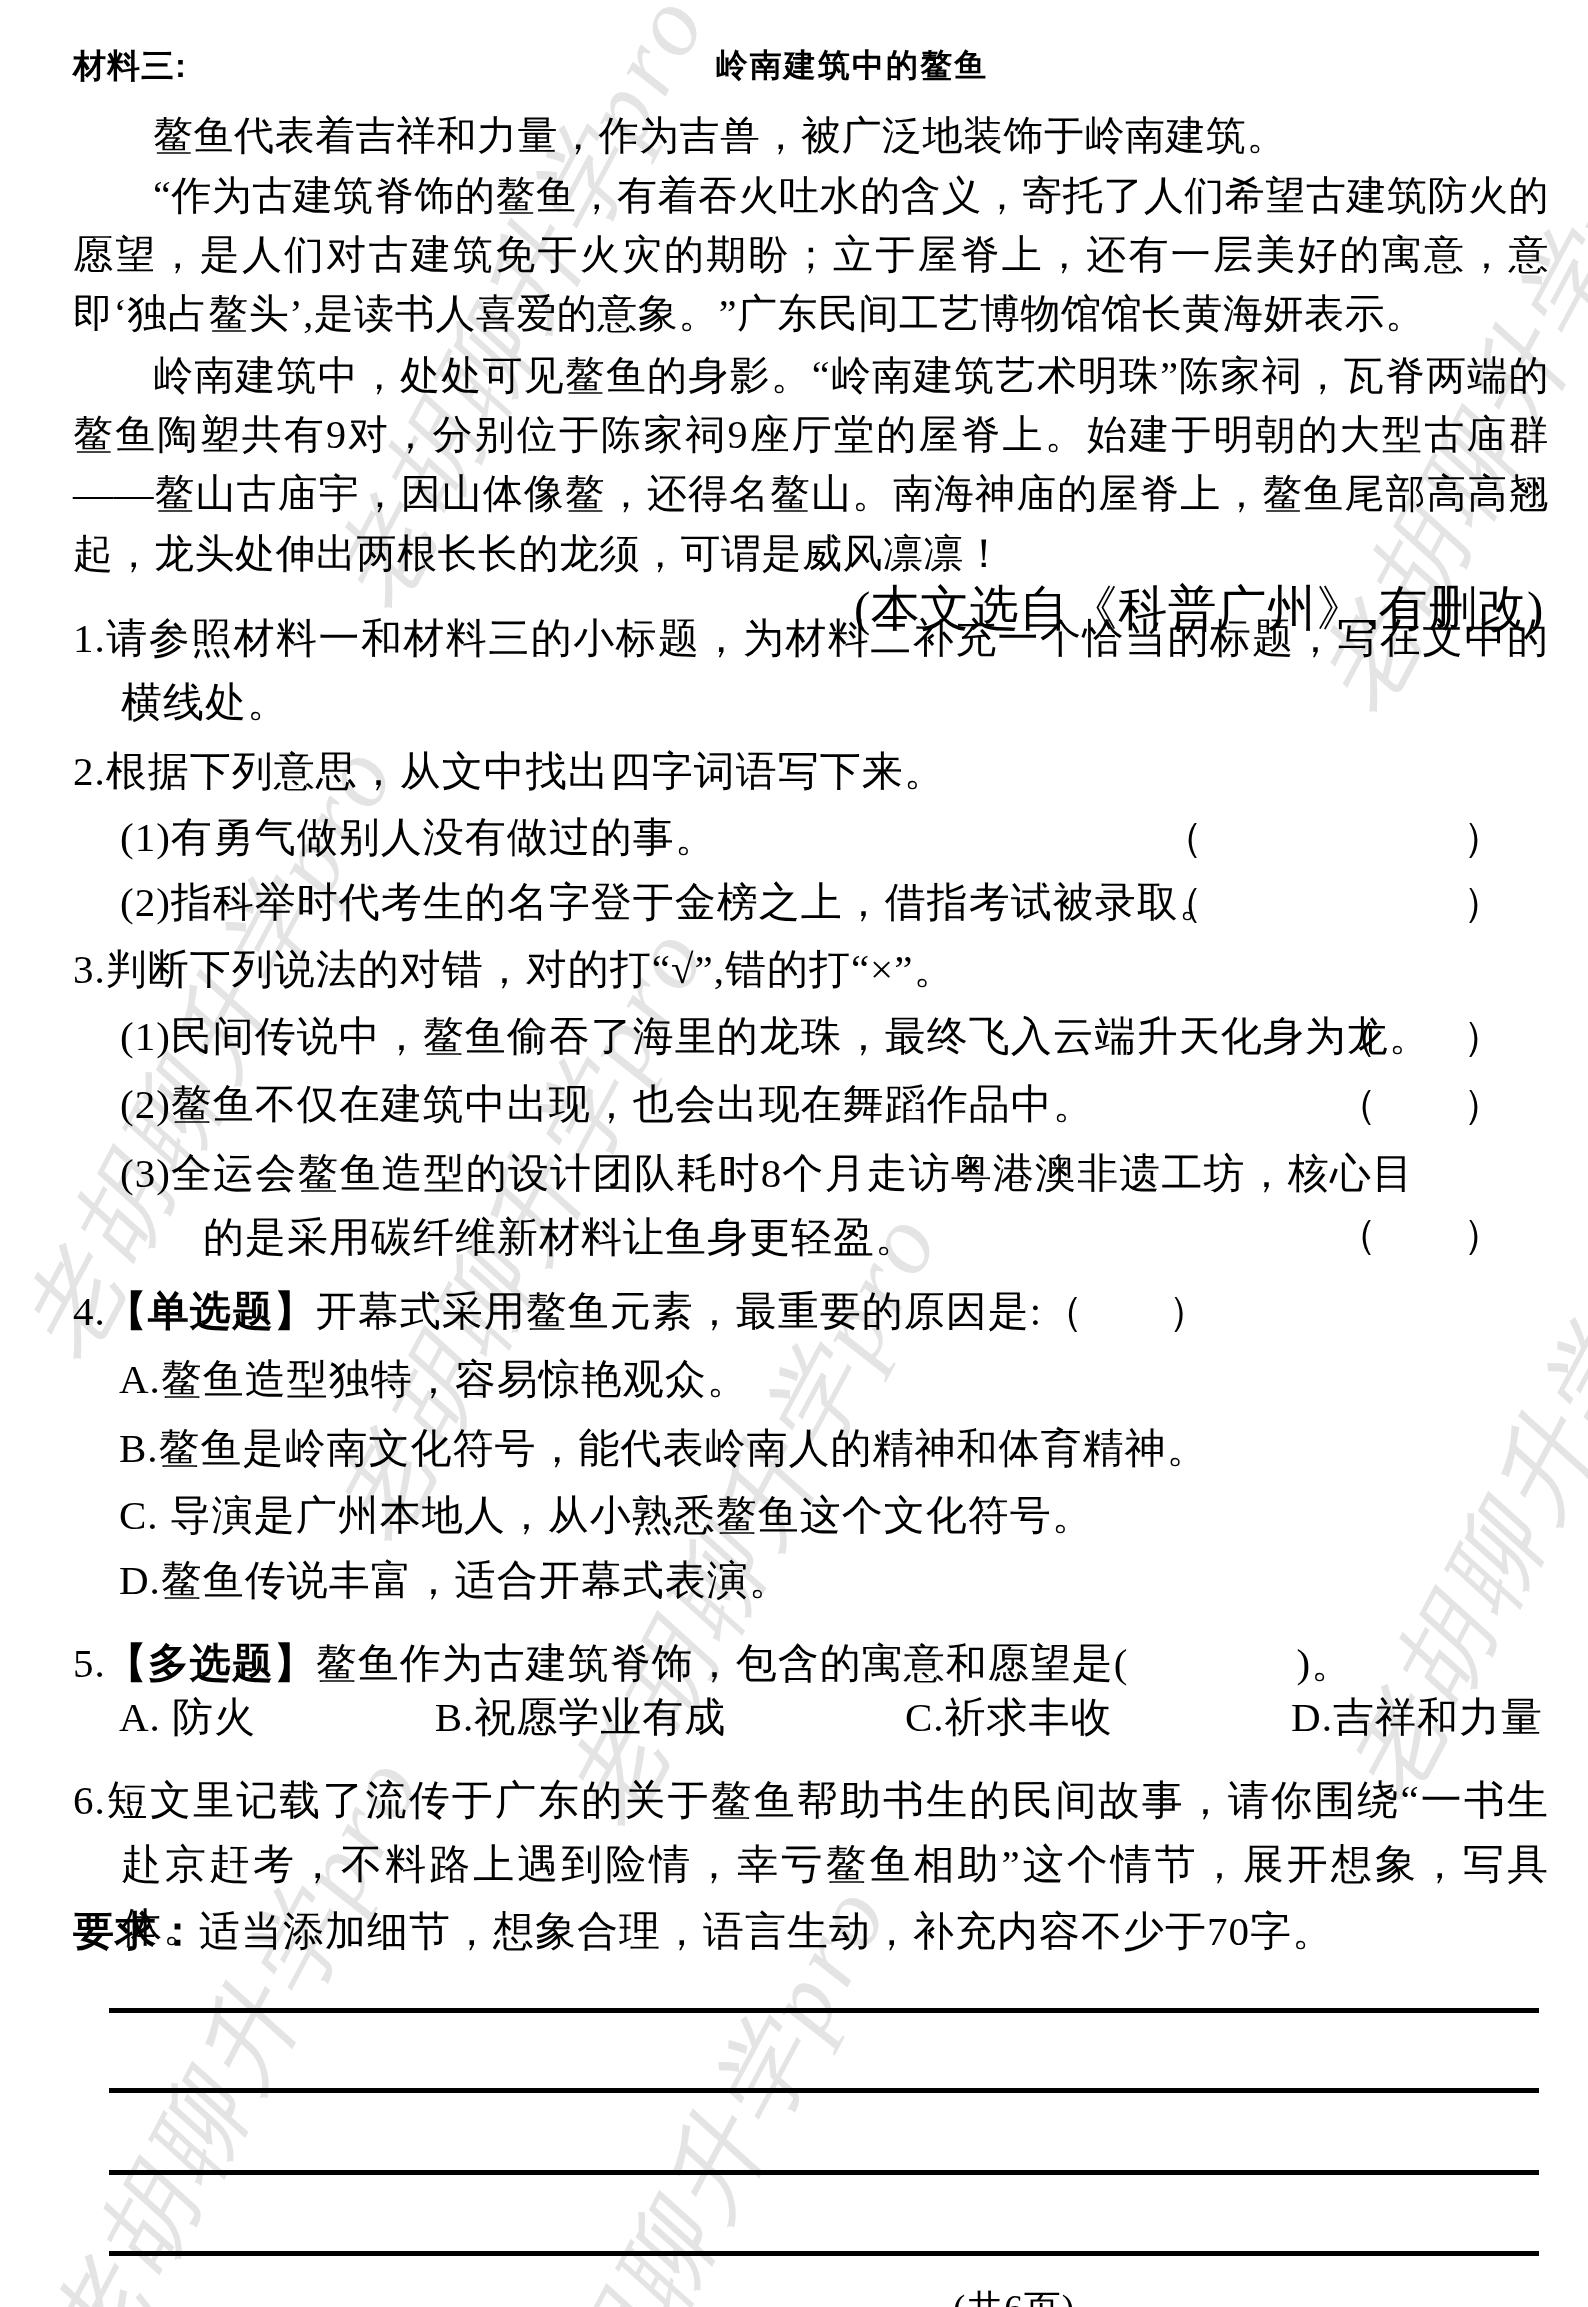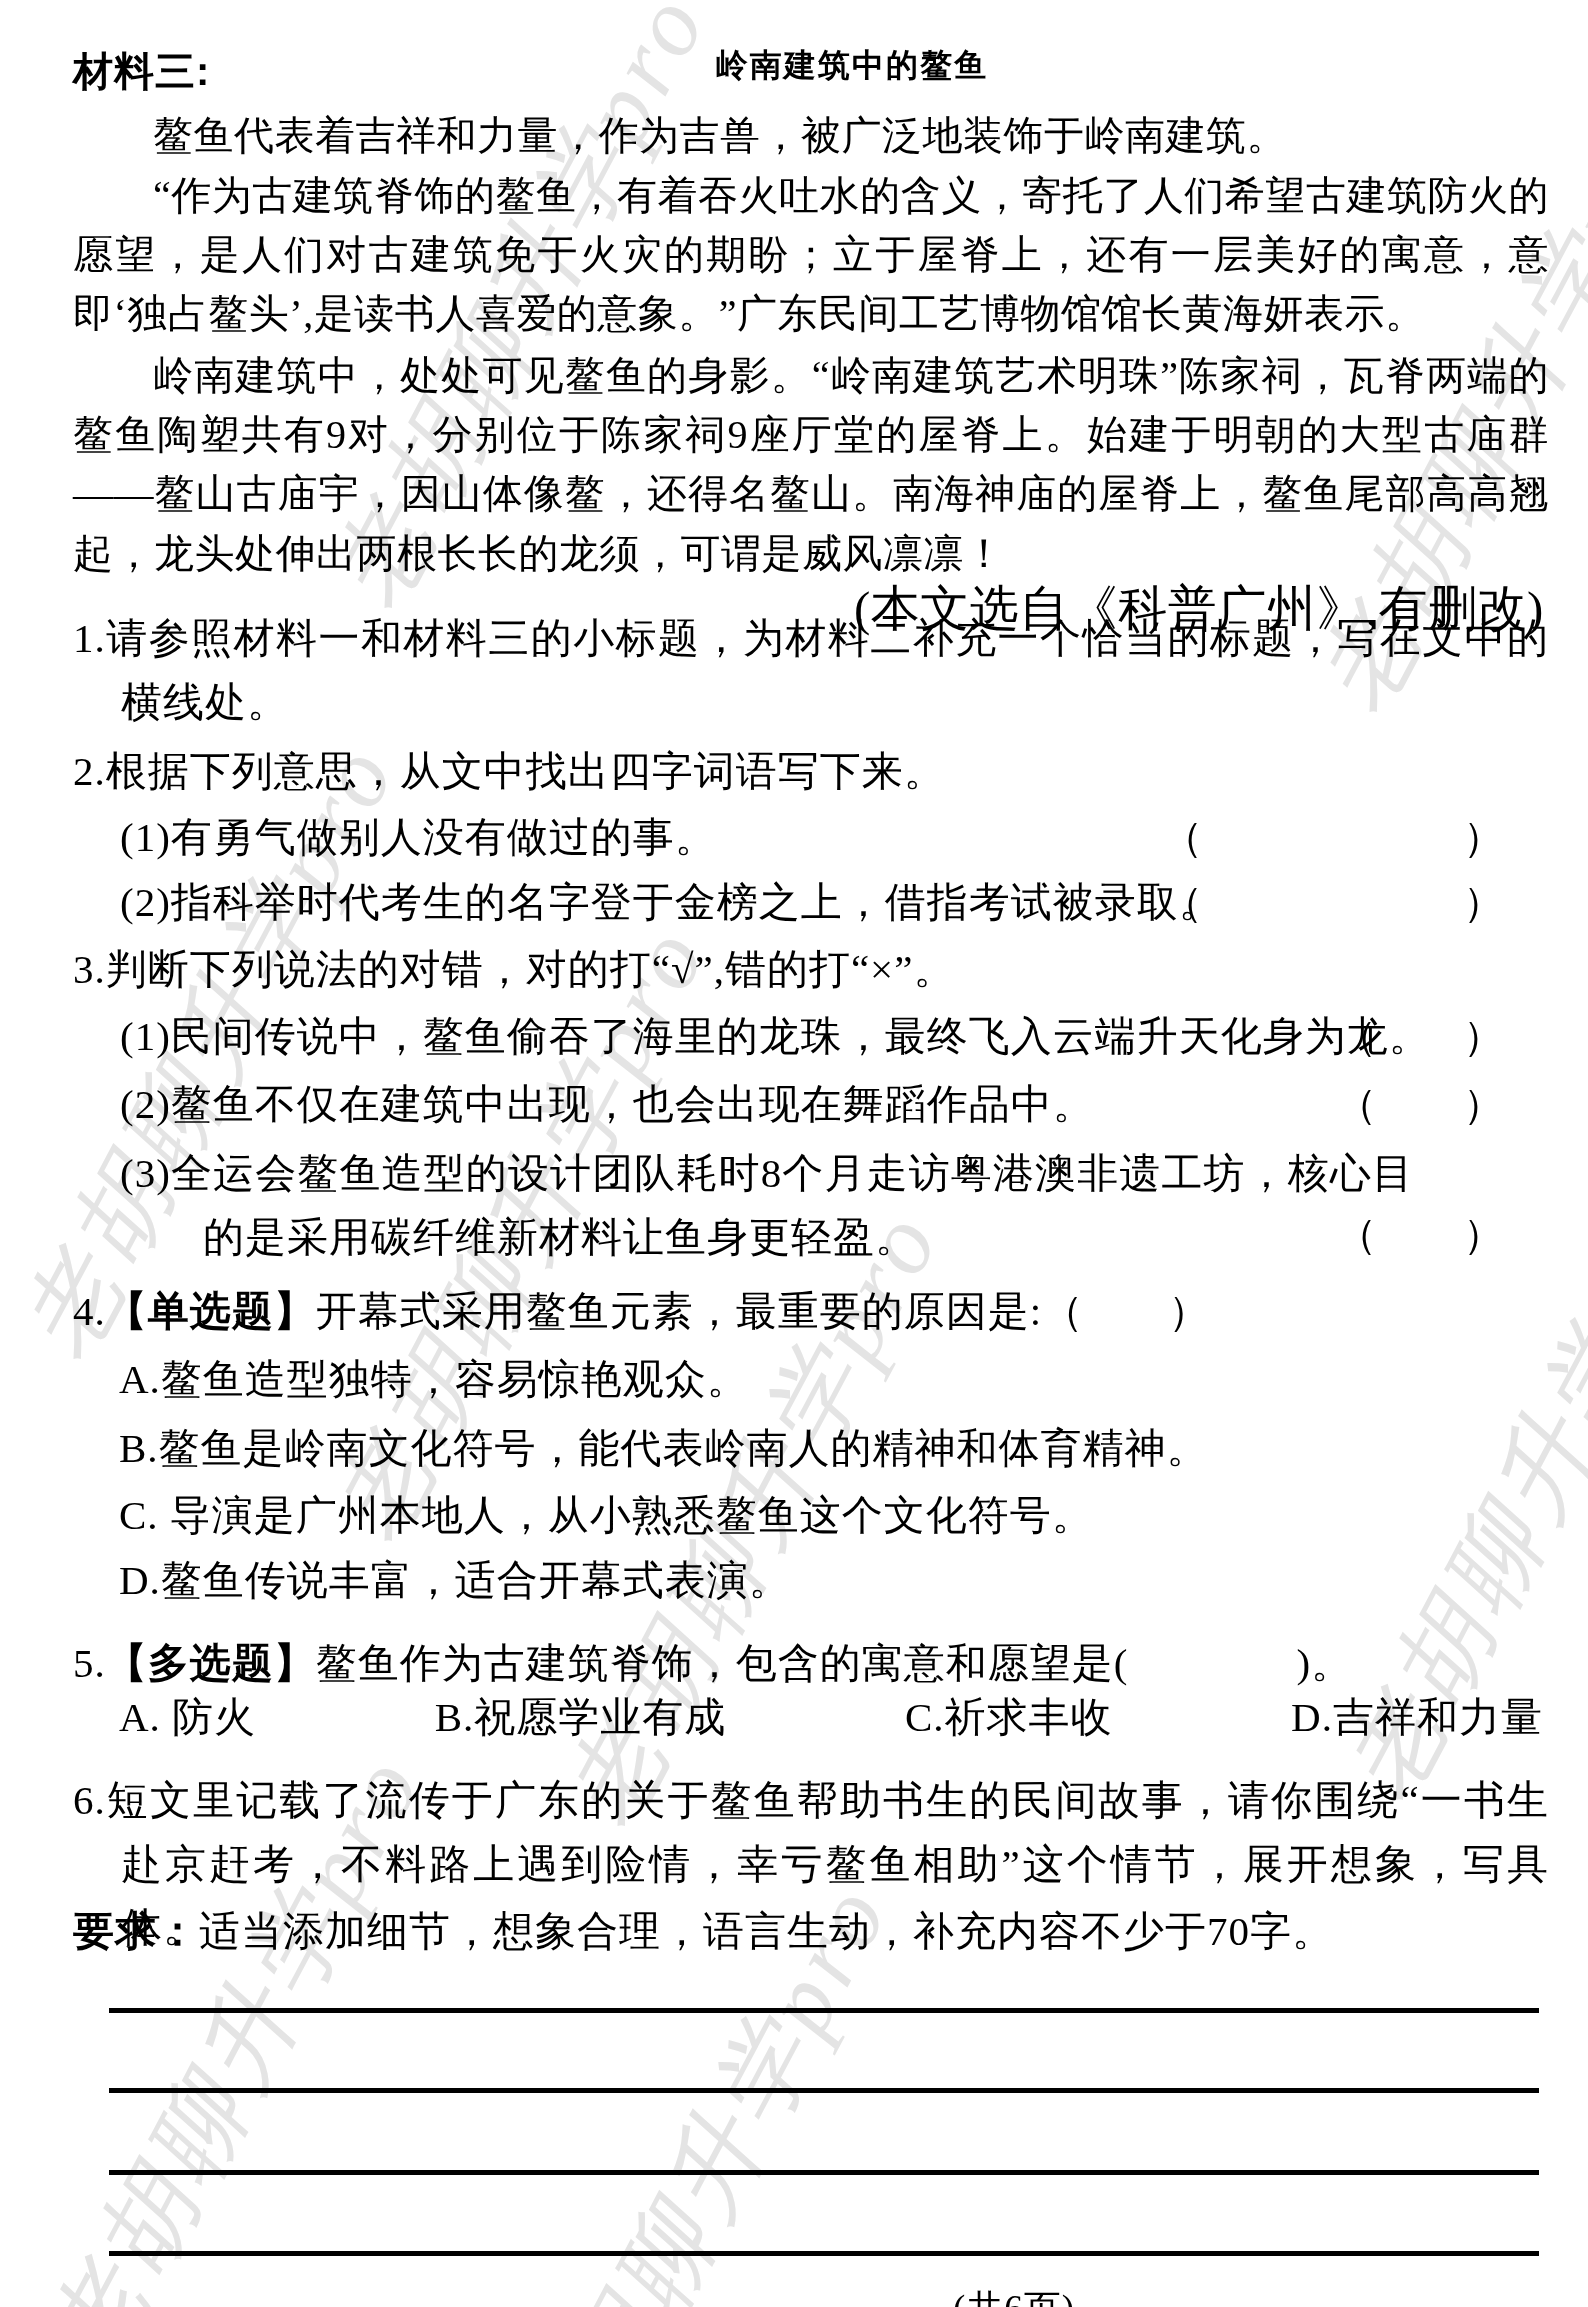--- a/index.html
+++ b/index.html
@@ -25,21 +25,21 @@
     transform:rotate(-62deg);
     transform-origin:center center;
     user-select:none;
   }
   
   .blk{position:absolute;left:73px;right:39px;z-index:1;}
   .hdr{top:44px;height:57px;}
   .mat-label{
     position:absolute;left:0;top:0;
     font-family:"Liberation Sans","DejaVu Sans",sans-serif;
-    font-weight:bold;font-size:40px;letter-spacing:1px;
+    font-weight:bold;font-size:33px;letter-spacing:1px;
   }
   .mat-title{
     position:absolute;left:50%;top:0;transform:translateX(calc(-50% + 41px));
     font-family:Liberation Sans, sans-serif;
     font-weight:bold;font-size:32px;letter-spacing:2.1px;white-space:nowrap;
   }
   .para{
     font-size:40px;line-height:1.48;letter-spacing:0.5px;
     text-align:justify;text-indent:2em;margin:0;
   }

